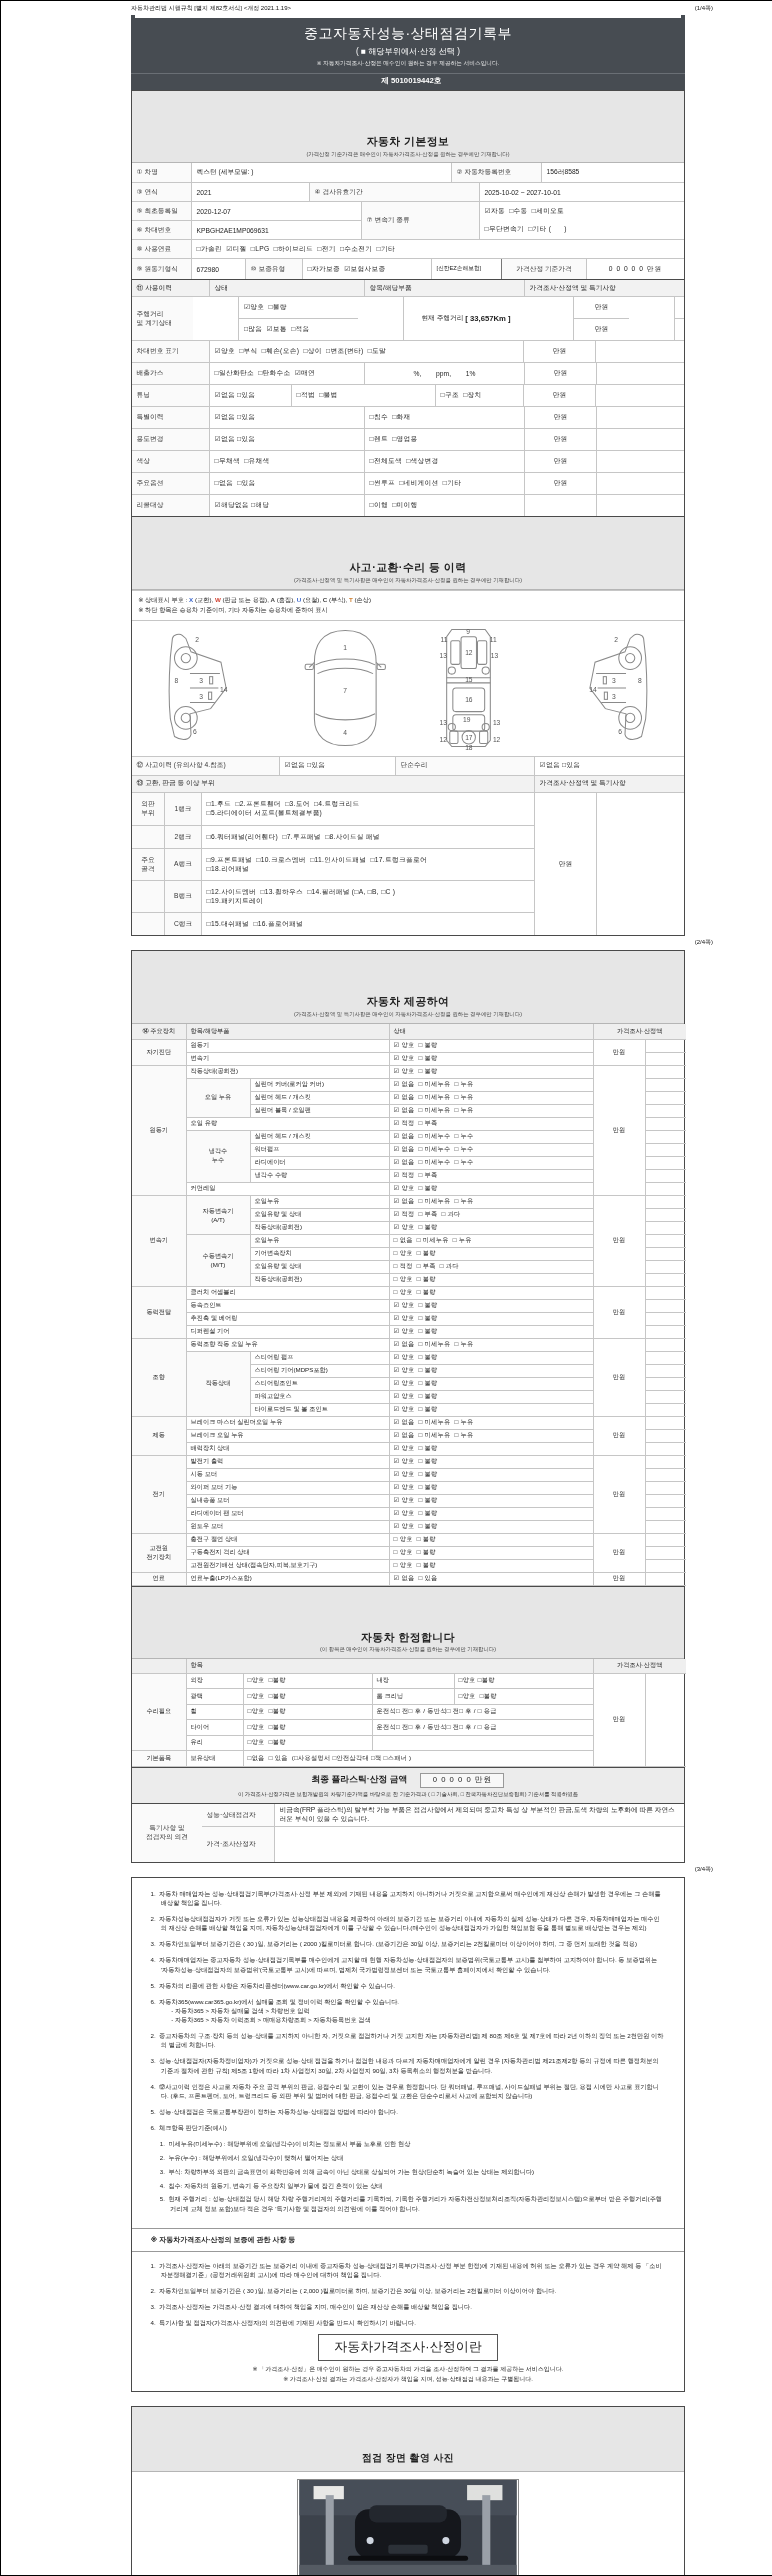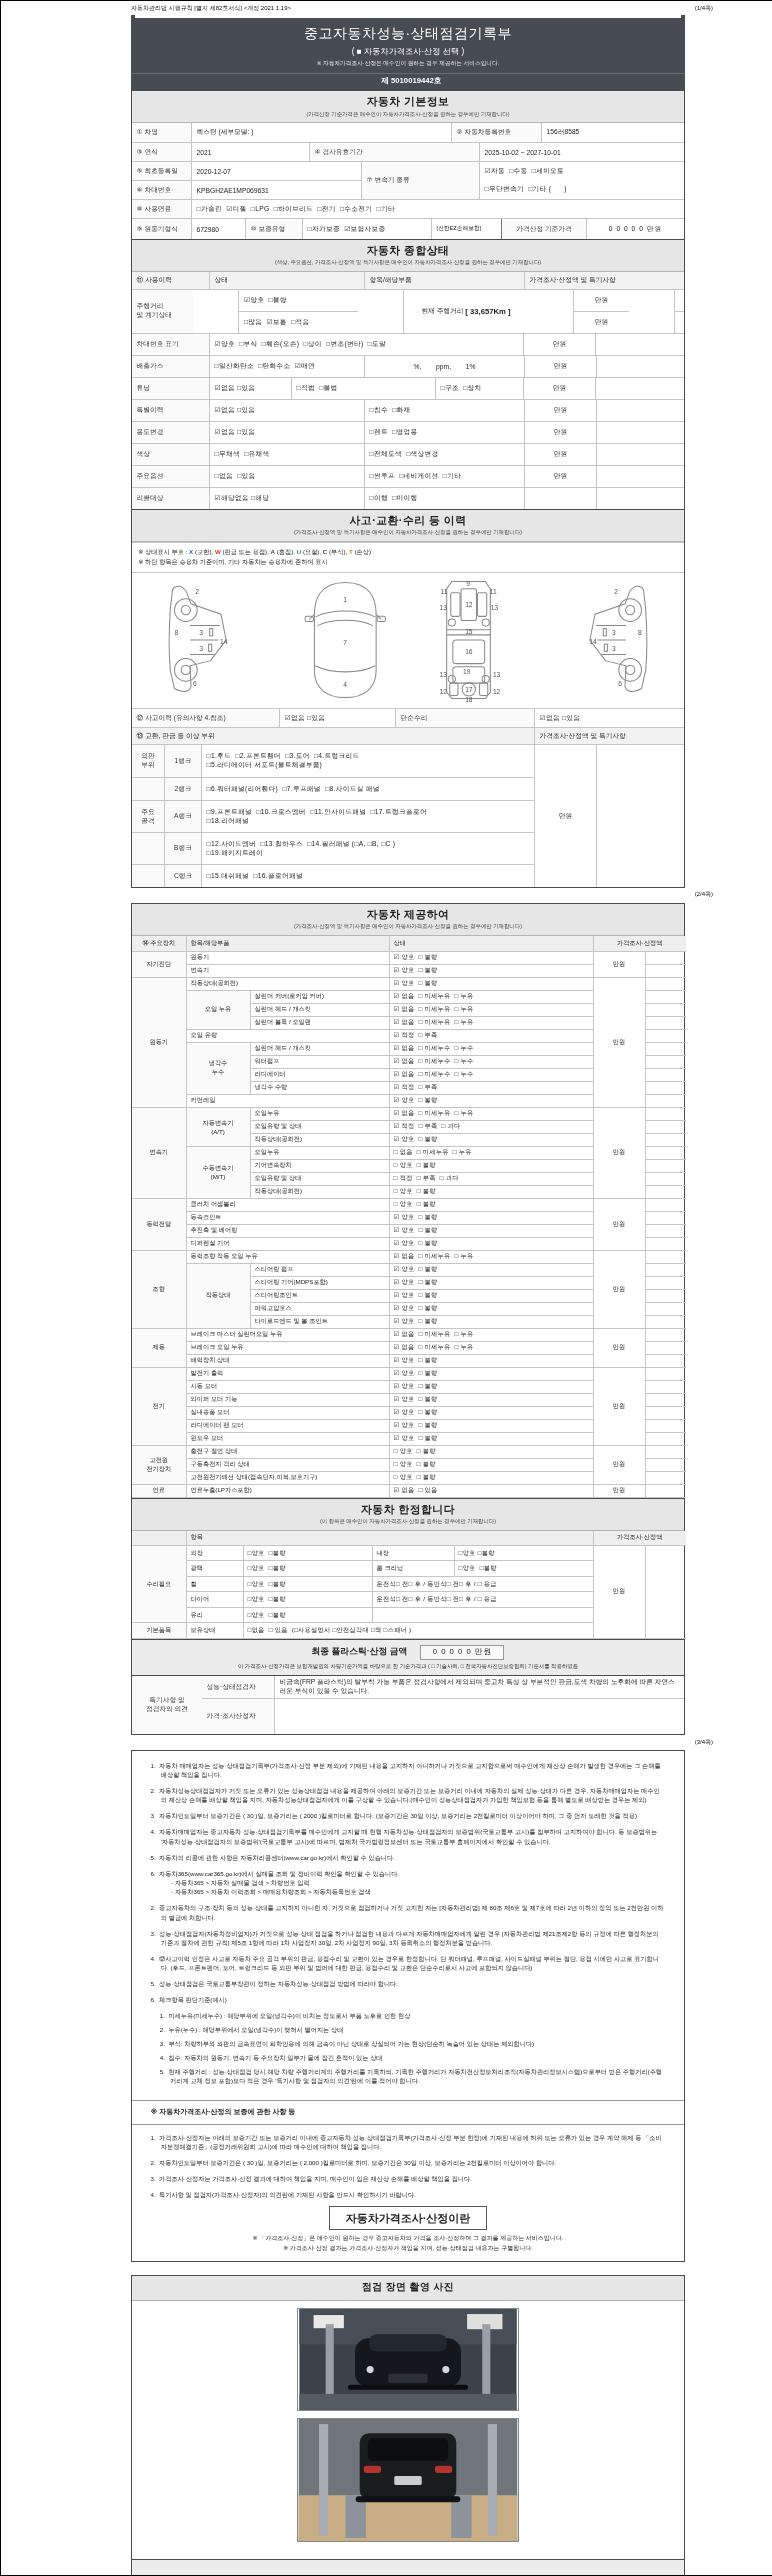--- a/index.html
+++ b/index.html
@@ -17,21 +17,21 @@
   .darkhead { background:#474c52; color:#fff; margin-top:1.5px; }
   .stripe { height:2.6px; background:#fff; margin:2.6px 3.6px 0 3.6px; }
   .darkhead .t1 { text-align:center; font-size:14px; font-weight:normal; padding-top:7.2px; letter-spacing:0.5px;}
   .darkhead .t2 { text-align:center; font-size:8.2px; padding-top:3.1px; }
   .darkhead .t3 { text-align:center; font-size:5.7px; padding:2.6px 0 5.2px; color:#eee;}
   .docbar { border-top:0.5px solid #6a6f75; font-size:7.7px; font-weight:bold; padding:2.6px 0 3.6px 6.7px;text-align:center; }
   
   .box { border:1px solid #4a4a4a; border-top:none; background:#fff; }
   .box.first { border-top:1px solid #4a4a4a; }
   .sechead { background:#e6e6e6; text-align:center; padding:4.1px 0 4.6px; border-bottom:0.5px solid #b5b5b5;}
-  .sechead .st { font-size:10.8px; font-weight:bold; letter-spacing:0.5px;}
+  .sechead .st { font-size:10.8px; font-weight:bold; letter-spacing:0.5px;margin-top:40px;}
   .sechead .sn { font-size:5.4px; color:#444; padding-top:1.5px;}
   
   .r { display:flex; border-top:0.5px solid #c6c6c6; min-height:18.5px; align-items:stretch; }
   .r.nb { border-top:none; }
   .c { border-left:0.5px solid #c6c6c6; padding:2.1px 4.6px; display:flex; align-items:center; white-space:pre-wrap; }
   .c:first-child { border-left:none; }
   .c.lab { background:#fafafa; color:#333; }
   .c.cen { justify-content:center; text-align:center; }
   .c.stack { flex-direction:column; align-items:stretch; padding:0; }
   .c.stack > div { flex:1; display:flex; align-items:center; padding:2.1px 4.6px; white-space:pre-wrap;}
@@ -55,40 +55,40 @@
   svg text { font-family:"Liberation Sans","DejaVu Sans",sans-serif; fill:#555; font-size:13px; }
   .finalbox { background:#ececec; text-align:center; padding:5.2px 0 5.2px; border-top:1px solid #4a4a4a;}
   .finalbox .fl { font-size:8.8px; font-weight:bold; display:inline-block; }
   .amtbox { display:inline-block; border:0.5px solid #999; background:#f8f8f8; font-size:7.7px; padding:1.5px 11.3px; margin-left:11.3px; letter-spacing:1px;}
   .finalbox .fn { font-size:5.4px; padding-top:3.1px; color:#333;}
   
   .noticebody { padding:10.3px 18.5px 7.2px; }
   .np { font-size:6.2px; line-height:1.5; margin:0 0 6.7px 0; padding-left:10.3px; text-indent:-10.3px; white-space:pre-wrap;}
   .np.sub { margin-left:9.3px; margin-bottom:4.6px;}
   .pricetitle { border-top:0.5px solid #999; border-bottom:0.5px solid #999; font-size:7px; font-weight:bold; padding:6.2px 18.5px; margin:3.1px 0 7.2px;}
-  .boxtitle { display:table; margin:5.2px auto 4.1px; border:1px solid #555; padding:3.6px 15.5px; font-size:11px; font-weight:bold;}
+  .boxtitle { display:table; margin:5.2px auto 4.1px; border:1px solid #555; padding:3.6px 15.5px; font-size:13px; font-weight:normal;}
   .boxnote { text-align:center; font-size:6px; line-height:1.6; color:#222;}
   
   .photobody { padding:7.2px 0 9.3px; text-align:center; }
   .photo { display:block; margin:0 auto 7.2px; border:0.5px solid #888; }
   
   .signbox { background:#ececec; border:1px solid #4a4a4a; border-top:none; padding:7.2px 0 8.2px;}
 </style>
 </head>
 <body>
 
 <div class="topline">
   <span>자동차관리법 시행규칙 [별지 제82호서식] &lt;개정 2021.1.19&gt;</span>
   <span>(1/4쪽)</span>
 </div>
 
 <div class="col darkhead">
   <div class="stripe"></div>
   <div class="t1">중고자동차성능·상태점검기록부</div>
-  <div class="t2">( ■ 자동차가격조사·산정 선택 )</div>
+  <div class="t2">( ■ 해당부위에서·산정 선택 )</div>
   <div class="t3">※ 자동차가격조사·산정은 매수인이 원하는 경우 제공하는 서비스입니다.</div>
   <div class="docbar">제 5010019442호</div>
 </div>
 
 <div class="col box first">
   <div class="sechead">
     <div class="st">자동차 기본정보</div>
     <div class="sn">(가격산정 기준가격은 매수인이 자동차가격조사·산정을 원하는 경우에만 기재합니다)</div>
   </div>
   <div class="r nb" style="min-height:19px;">
@@ -129,24 +129,20 @@
     <div class="c" style="width:54px">672980</div>
     <div class="c lab" style="width:57px">⑩ 보증유형</div>
     <div class="c chk" style="width:129px">□자가보증  ☑보험사보증</div>
     <div class="c" style="width:70px;font-size:5.7px">[신한EZ손해보험]</div>
     <div class="c lab cen" style="width:85px;border-left:1px solid #777">가격산정 기준가격</div>
     <div class="c cen" style="flex:1;letter-spacing:1px">0 0 0 0 0 만원</div>
   </div>
 </div>
 
 <div class="col box">
-  <div class="sechead">
-    <div class="st">자동차 종합상태</div>
-    <div class="sn">(색상, 주요옵션, 가격조사·산정액 및 특기사항은 매수인이 자동차가격조사·산정을 원하는 경우에만 기재합니다)</div>
-  </div>
   <div class="r nb" style="min-height:16.5px;background:#f2f2f2">
     <div class="c" style="width:77px">⑪ 사용이력</div>
     <div class="c" style="width:155px">상태</div>
     <div class="c" style="width:160px">항목/해당부품</div>
     <div class="c" style="flex:1">가격조사·산정액 및 특기사항</div>
   </div>
   <div class="r" style="min-height:44px;gap:45px;">
     <div class="c lab" style="width:77px">주행거리
 및 계기상태</div>
     <div class="c stack" style="width:155px">

